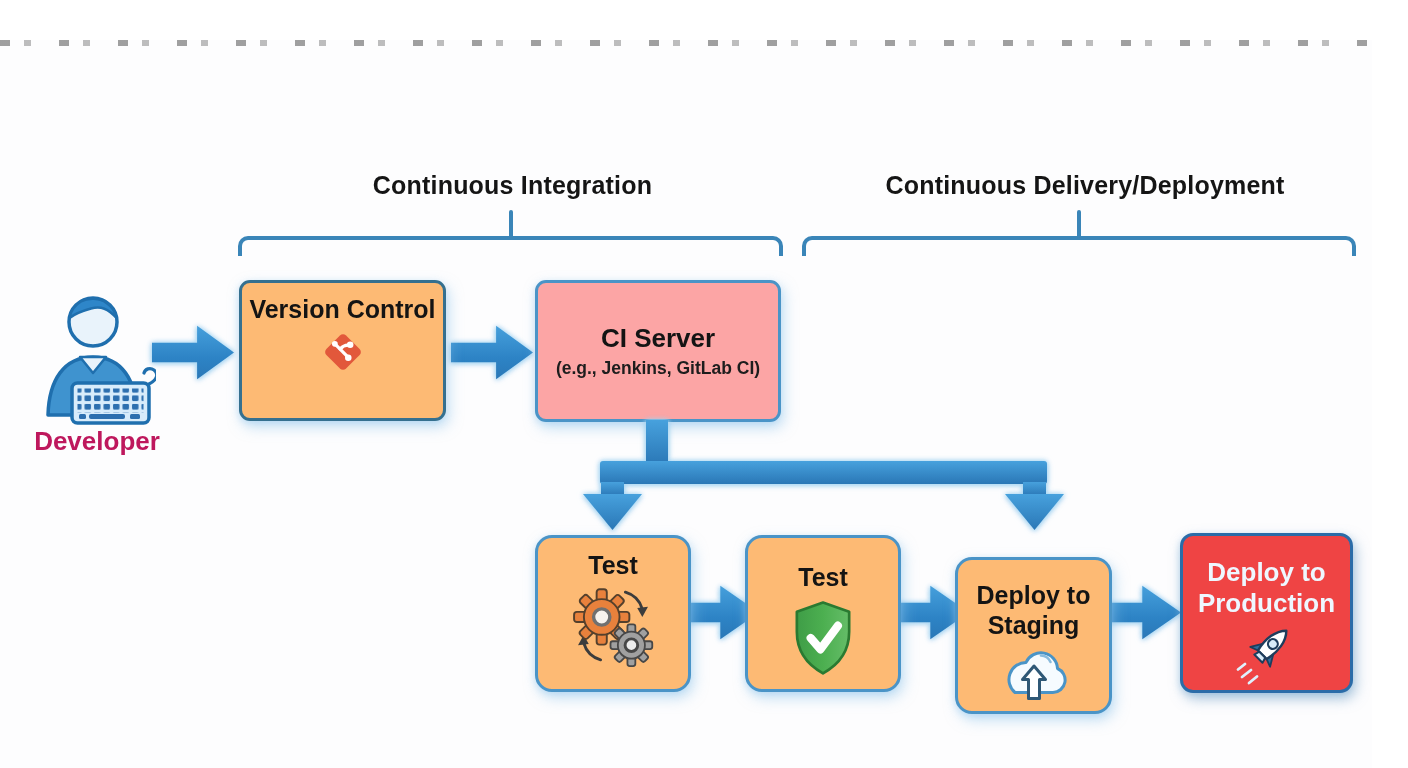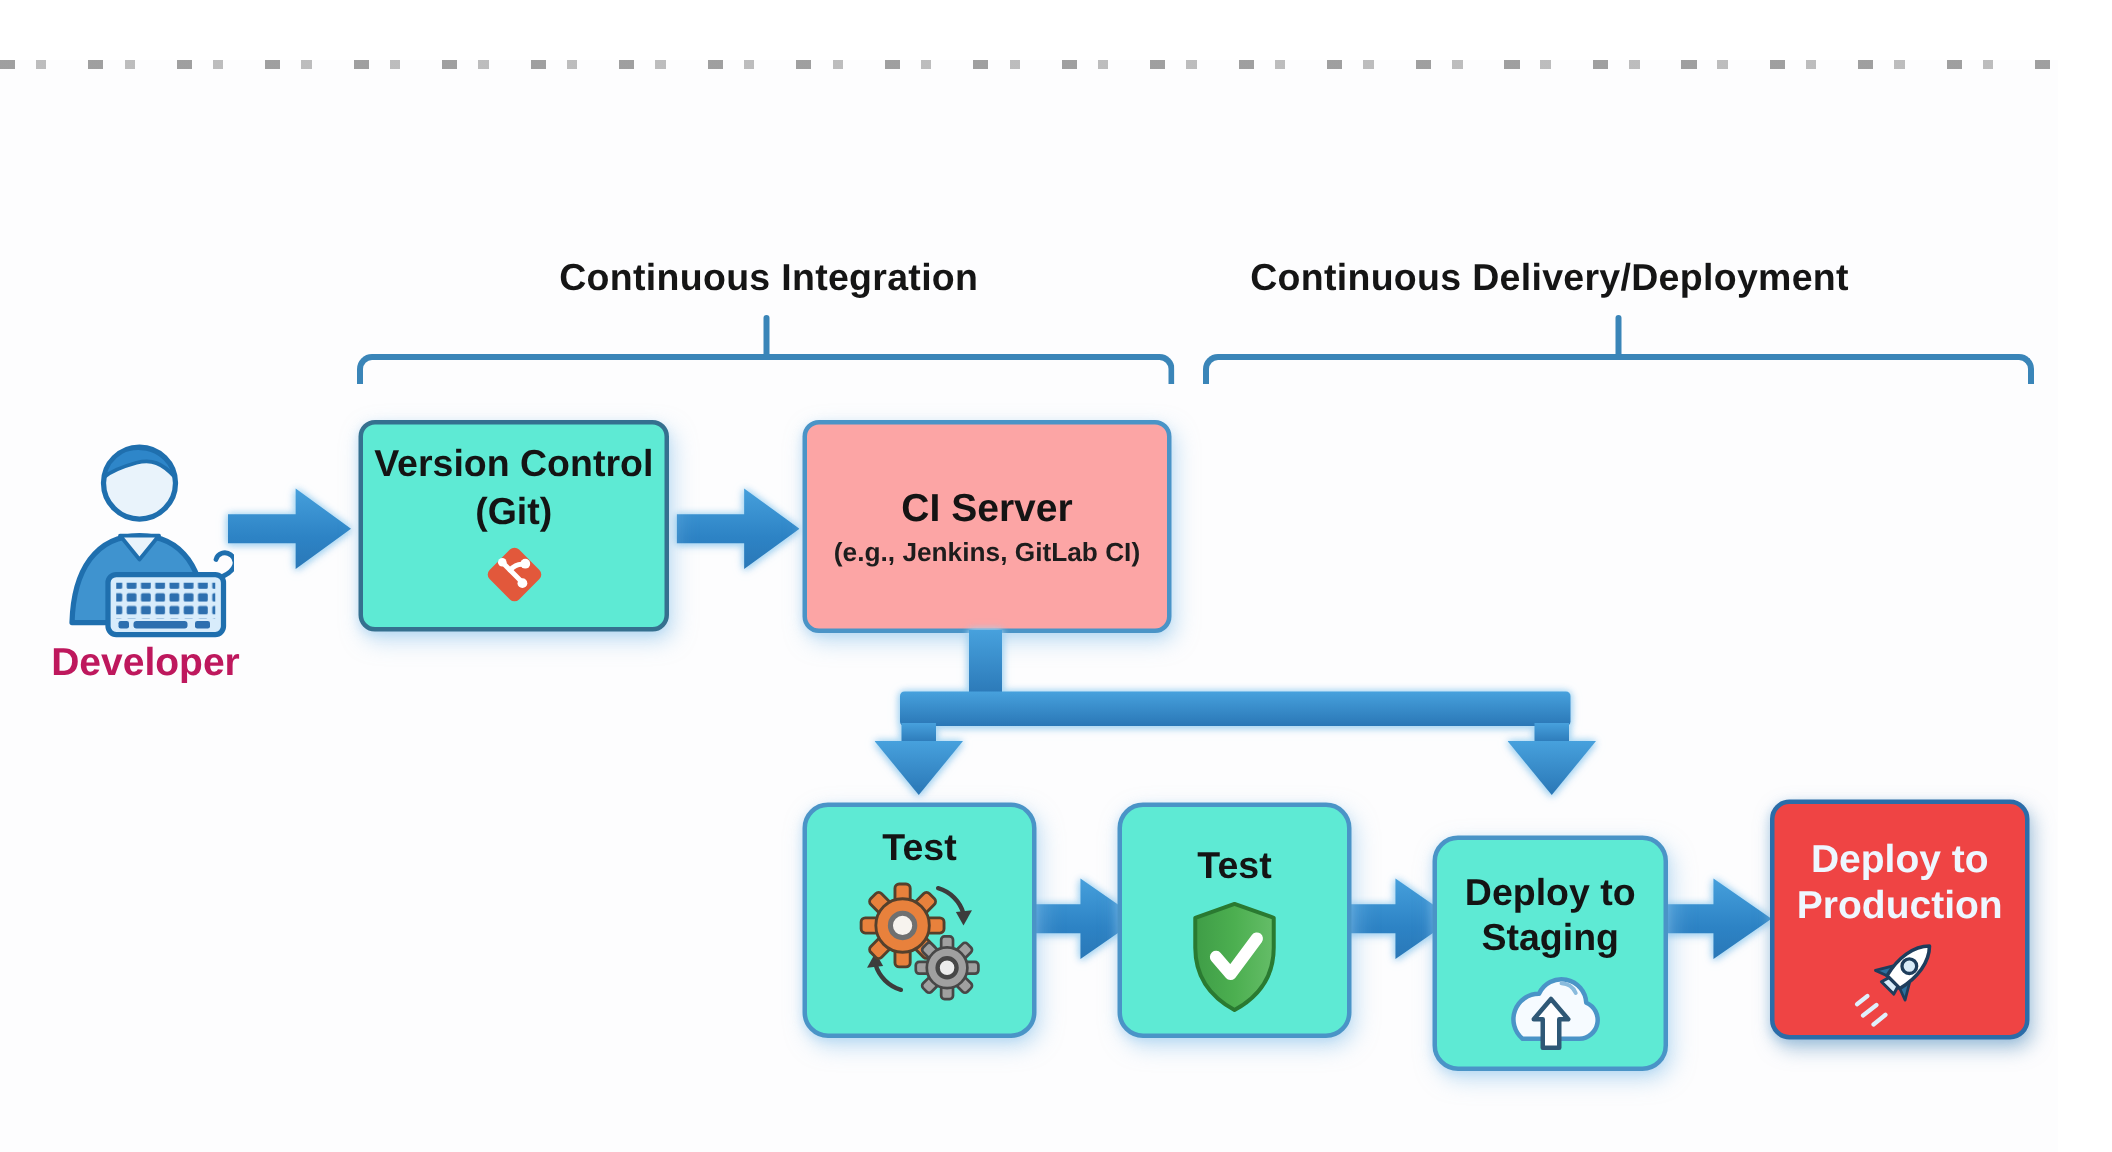--- a/index.html
+++ b/index.html
@@ -11,30 +11,30 @@
   .edge-top{left:0;top:0;width:100%;height:6px;opacity:.55;
     background:repeating-linear-gradient(90deg,rgba(40,40,40,.8) 0 10px,transparent 10px 24px,
                rgba(40,40,40,.55) 24px 31px,transparent 31px 59px);}
   .edge-bottom{left:0;bottom:0;width:100%;height:5px;opacity:.3;
     background:repeating-linear-gradient(90deg,rgba(150,140,110,.5) 0 12px,transparent 12px 30px,
                rgba(150,140,110,.35) 30px 37px,transparent 37px 62px);}
 
   
   .section-label{top:131px;font-size:25px;font-weight:700;text-align:center;letter-spacing:.2px;color:#151515;}
   #label-ci{left:240px;width:545px;}
-  #label-cd{left:756px;width:554px;}
+  #label-cd{left:808px;width:554px;}
   .bracket{top:196px;height:20px;border:4px solid #3a85b8;border-bottom:none;
            border-radius:10px 10px 0 0;box-sizing:border-box;}
   #bracket-ci{left:238px;width:545px;}
   #bracket-cd{left:802px;width:554px;}
   .bracket-tick{position:absolute;left:50%;transform:translateX(-50%);top:-30px;width:4px;height:28px;
                 background:#3a85b8;border-radius:2px;}
 
   
-  .node{background:#5eead4;border:3px solid #4a94c7;border-radius:17px;box-sizing:border-box;
+  .node{background:#fdba74;border:3px solid #4a94c7;border-radius:17px;box-sizing:border-box;
         display:flex;flex-direction:column;align-items:center;
         box-shadow:3px 6px 14px rgba(140,195,235,.5),-1px 2px 6px rgba(160,205,240,.35);}
   .node .title{font-weight:700;text-align:center;color:#141414;}
   #node-version-control{left:239px;top:240px;width:207px;height:141px;border-color:#35708f;border-radius:11px;padding-top:11px;}
   #node-version-control .title{font-size:25px;line-height:1.26;}
   #node-ci-server{left:535px;top:240px;width:246px;height:142px;background:#fca5a5;border-radius:11px;justify-content:center;}
   #node-ci-server .title{font-size:26px;}
   .subtitle{font-size:17.5px;font-weight:700;color:#1d1d1d;margin-top:4px;text-align:right;}
   #node-build{left:535px;top:495px;width:156px;height:157px;padding-top:13px;}
   #node-test{left:745px;top:495px;width:156px;height:157px;padding-top:25px;}
@@ -113,21 +113,20 @@
   <div class="arrow-wrap" id="arrow-dev-vc">
       <div class="arrow-shape"></div>
     </div>
   <div class="arrow-wrap" id="arrow-vc-ci">
       <div class="arrow-shape"></div>
     </div>
 
   <div class="abs node" id="node-version-control">
     <div class="title">
       <div>Version Control</div>
-      <div>(Git)</div>
     </div>
     <svg width="46" height="46" viewBox="0 0 48 48" style="margin-top:3px">
       <rect x="9.5" y="9.5" width="29" height="29" rx="4.5" transform="rotate(45 24 24)" fill="#e2583b"></rect>
       <g stroke="#fff" stroke-width="3.4" stroke-linecap="round" fill="none">
         <path d="M15.5,15.5 L29,29"></path>
         <path d="M21,21 C24,17.5 27,16.5 30.5,17"></path>
       </g>
       <g fill="#fff">
         <circle cx="15.5" cy="15.5" r="3"></circle>
         <circle cx="31.5" cy="16.5" r="3.4"></circle>

